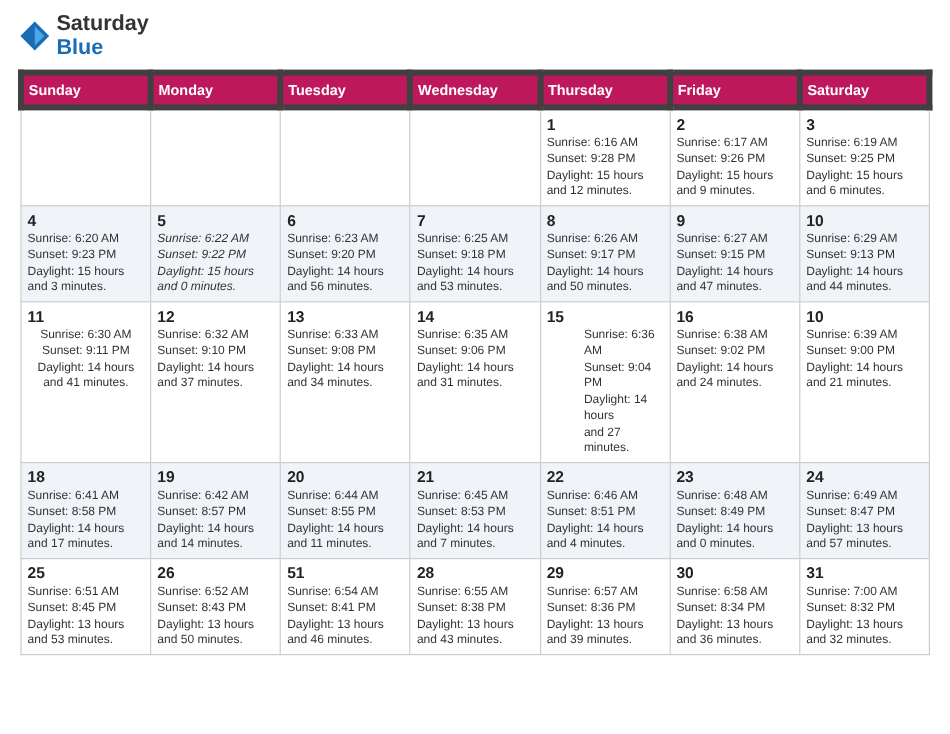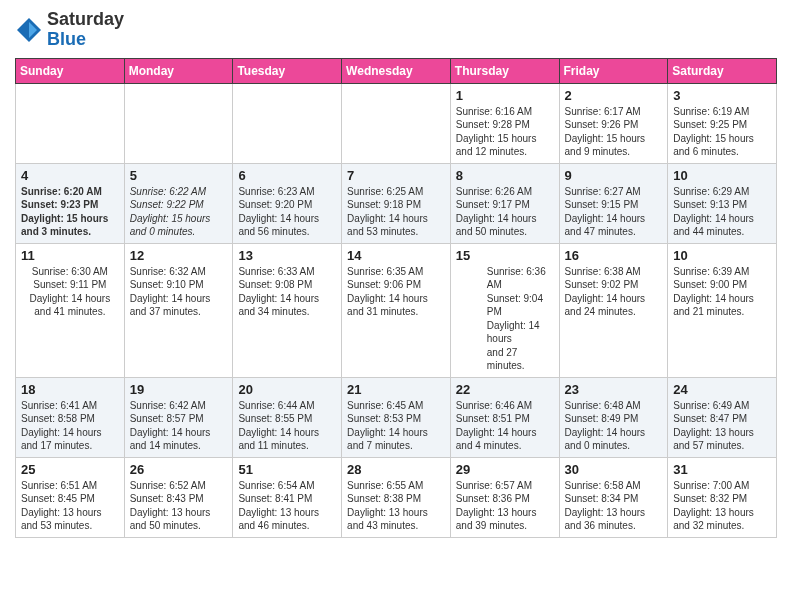--- a/index.html
+++ b/index.html
@@ -51,27 +51,27 @@
     .location {
       font-size: 16px;
       color: #444;
     }
     table {
       width: 100%;
       border-collapse: collapse;
       table-layout: fixed;
     }
     thead tr th {
-      background-color: #ec4899;
+      background-color: #be185d;
       color: #fff;
       font-size: 12px;
       font-weight: bold;
       padding: 5px 4px;
       text-align: left;
-      border: 1px solid #404040;
+      border: 5px solid #404040;
     }
     tbody tr td {
       vertical-align: top;
       border: 1px solid #ccc;
       padding: 4px 5px;
       font-size: 10.5px;
       color: #333;
       height: 80px;
     }
     tbody tr:nth-child(even) td {
@@ -148,21 +148,21 @@
           <span class="day-number">3</span>
           <div class="day-info" style="white-space: pre-line;">Sunrise: 6:19 AM
 Sunset: 9:25 PM
 Daylight: 15 hours
 and 6 minutes.</div>
         </td>
       </tr>
       <tr>
         <td>
           <span class="day-number">4</span>
-          <div class="day-info" style="white-space: pre-line; font-weight: bold;">Sunrise: 6:20 AM
+          <div class="day-info" style="white-space: pre-line;">Sunrise: 6:20 AM
 Sunset: 9:23 PM
 Daylight: 15 hours
 and 3 minutes.</div>
         </td>
         <td>
           <span class="day-number">5</span>
           <div class="day-info" style="white-space: pre-line; font-style: italic;">Sunrise: 6:22 AM
 Sunset: 9:22 PM
 Daylight: 15 hours
 and 0 minutes.</div>

